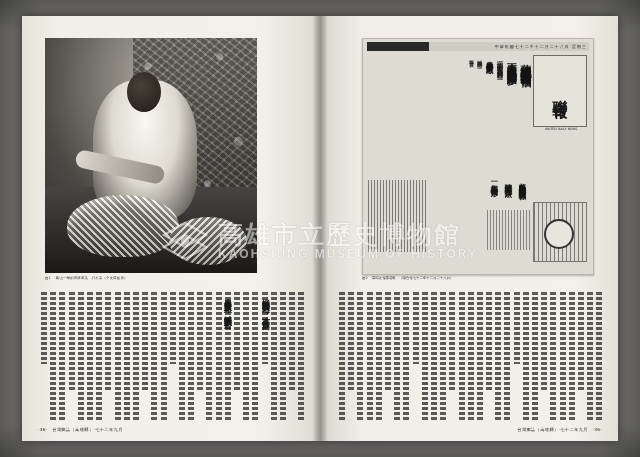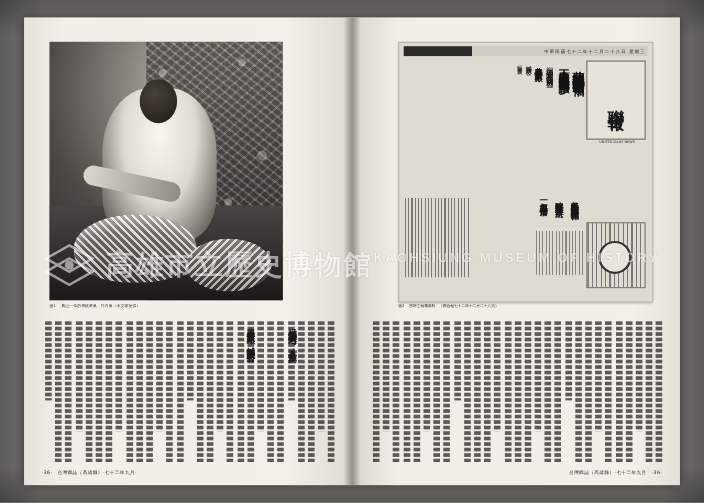--- a/index.html
+++ b/index.html
@@ -223,21 +223,21 @@
   
   .watermark{
     position:absolute;left:0;top:196px;width:596px;height:58px;
     display:flex;align-items:center;justify-content:center;gap:10px;
     pointer-events:none;
   }
   .wm-logo{
     width:46px;height:40px;opacity:.55;
   }
   .wm-text{
-    display:flex;line-height:1.05;opacity:.55;
+    display:flex;flex-direction:column;line-height:1.05;opacity:.55;
   }
   .wm-cn{
     font-size:25px;font-weight:bold;color:#ffffff;
     letter-spacing:2px;
     text-shadow:0 0 1px rgba(90,90,90,.9);
     font-family:"DejaVu Serif", serif;
   }
   .wm-en{
     font-size:12px;font-weight:bold;color:#ffffff;letter-spacing:2px;
     text-shadow:0 0 1px rgba(90,90,90,.9);

